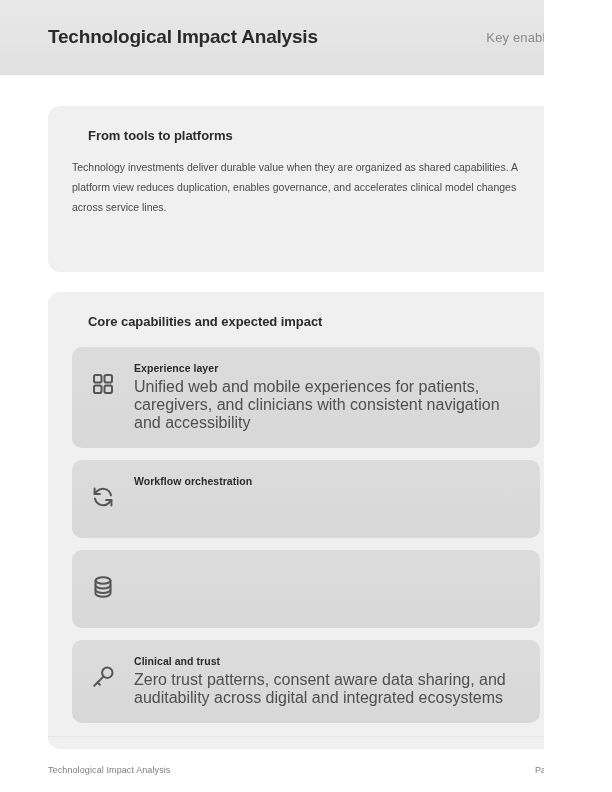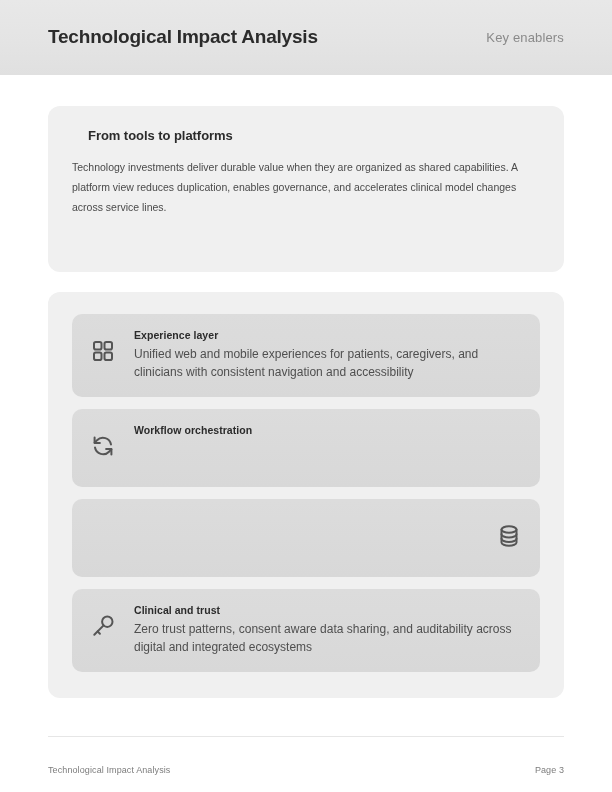--- a/index.html
+++ b/index.html
@@ -11,21 +11,21 @@
 
   body {
     font-family: "Liberation Sans", sans-serif;
     background: #ffffff;
     color: #2b2b2b;
     -webkit-font-smoothing: antialiased;
   }
 
   .page {
     position: relative;
-    width: 612px;
+    width: 544px;
     height: 792px;
     background: #ffffff;
     overflow: hidden;
     text-decoration: underline;
   }
 
   
   .header {
     position: absolute;
     left: 0;
@@ -94,21 +94,21 @@
   .item {
     background: linear-gradient(180deg, #dcdcdc 0%, #d8d8d8 100%);
     border-radius: 10px;
     padding: 14px 18px 16px 18px;
     display: flex;
     align-items: flex-start;
     gap: 18px;
     min-height: 78px;
   }
 
-  .item + .item { margin-top: 12px; justify-content: flex-end; }
+  .item + .item { margin-top: 12px; }
 
   .item-icon {
     flex: 0 0 auto;
     width: 26px;
     height: 26px;
     margin-top: 10px;
     color: #555555;
     display: flex;
     align-items: center;
     justify-content: center;
@@ -120,21 +120,21 @@
 
   .item-title {
     font-size: 10.5px;
     font-weight: bold;
     color: #2b2b2b;
     margin-bottom: 4px;
     letter-spacing: 0.05px;
   }
 
   .item-desc {
-    font-size: 12px;
+    font-size: 16px;
     line-height: 18px;
     color: #4f4f4f;
     max-width: 400px;
   }
 
   
   .footer {
     position: absolute;
     left: 48px;
     bottom: 0;
@@ -164,20 +164,21 @@
   </div>
 
   <div class="content">
 
     <div class="card card-intro">
       <div class="card-title">From tools to platforms</div>
       <div class="card-body">Technology investments deliver durable value when they are organized as shared capabilities. A platform view reduces duplication, enables governance, and accelerates clinical model changes across service lines.</div>
     </div>
 
     <div class="card">
+      <div class="card-title card-list-title">Core capabilities and expected impact</div>
 
       <div class="item">
         <span class="item-icon">
           <svg width="26" height="26" viewBox="0 0 26 26" fill="none" stroke="currentColor" stroke-width="2">
             <rect x="4" y="4" width="7.5" height="7.5" rx="1.8"></rect>
             <rect x="14.5" y="4" width="7.5" height="7.5" rx="1.8"></rect>
             <rect x="4" y="14.5" width="7.5" height="7.5" rx="1.8"></rect>
             <rect x="14.5" y="14.5" width="7.5" height="7.5" rx="1.8"></rect>
           </svg>
         </span>

